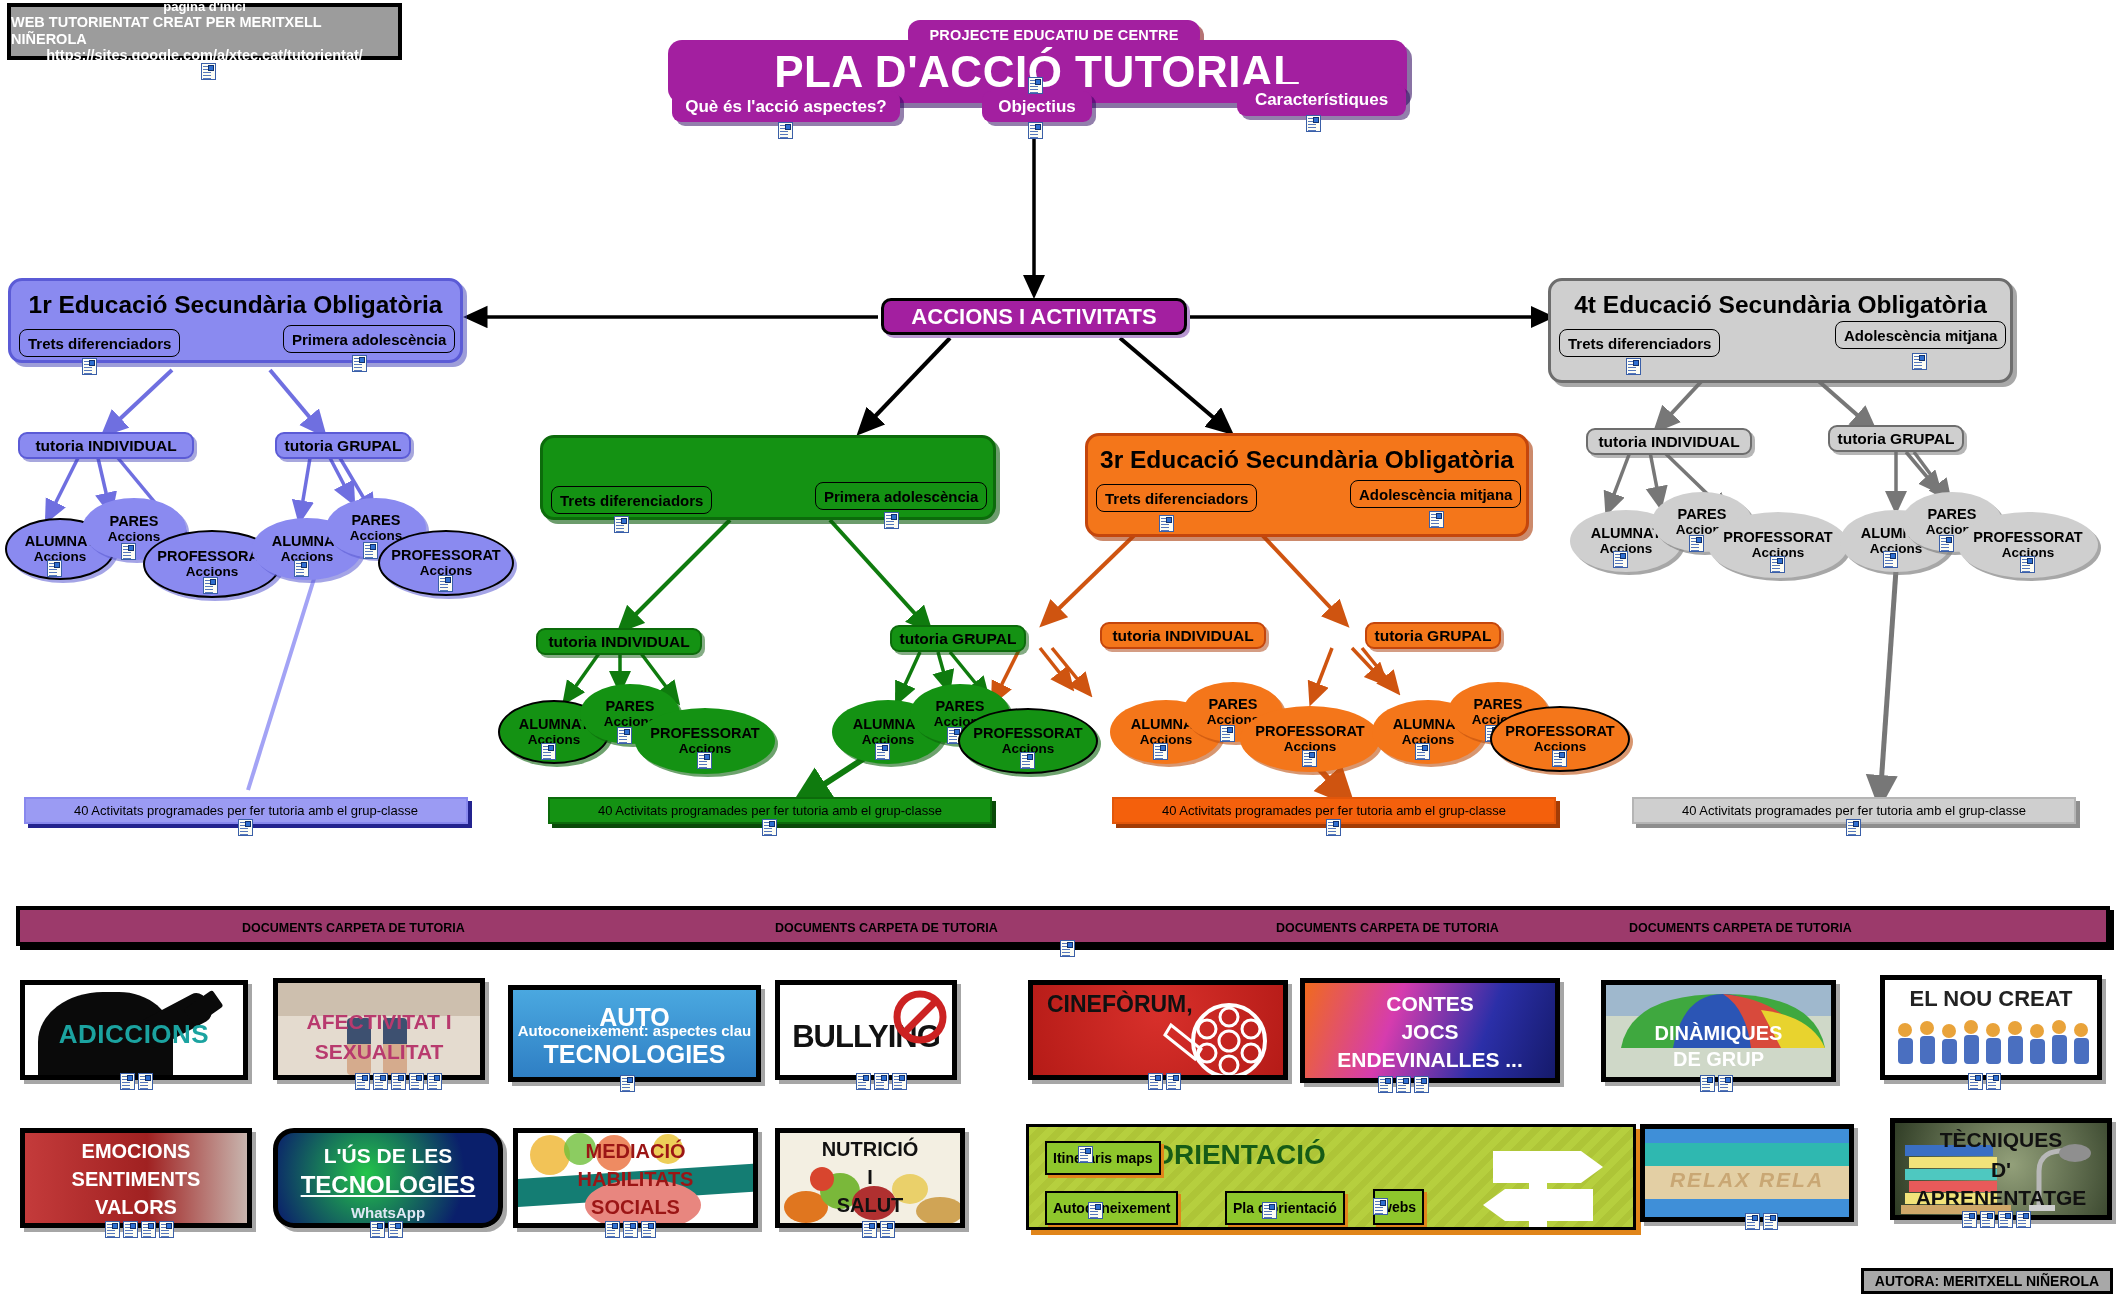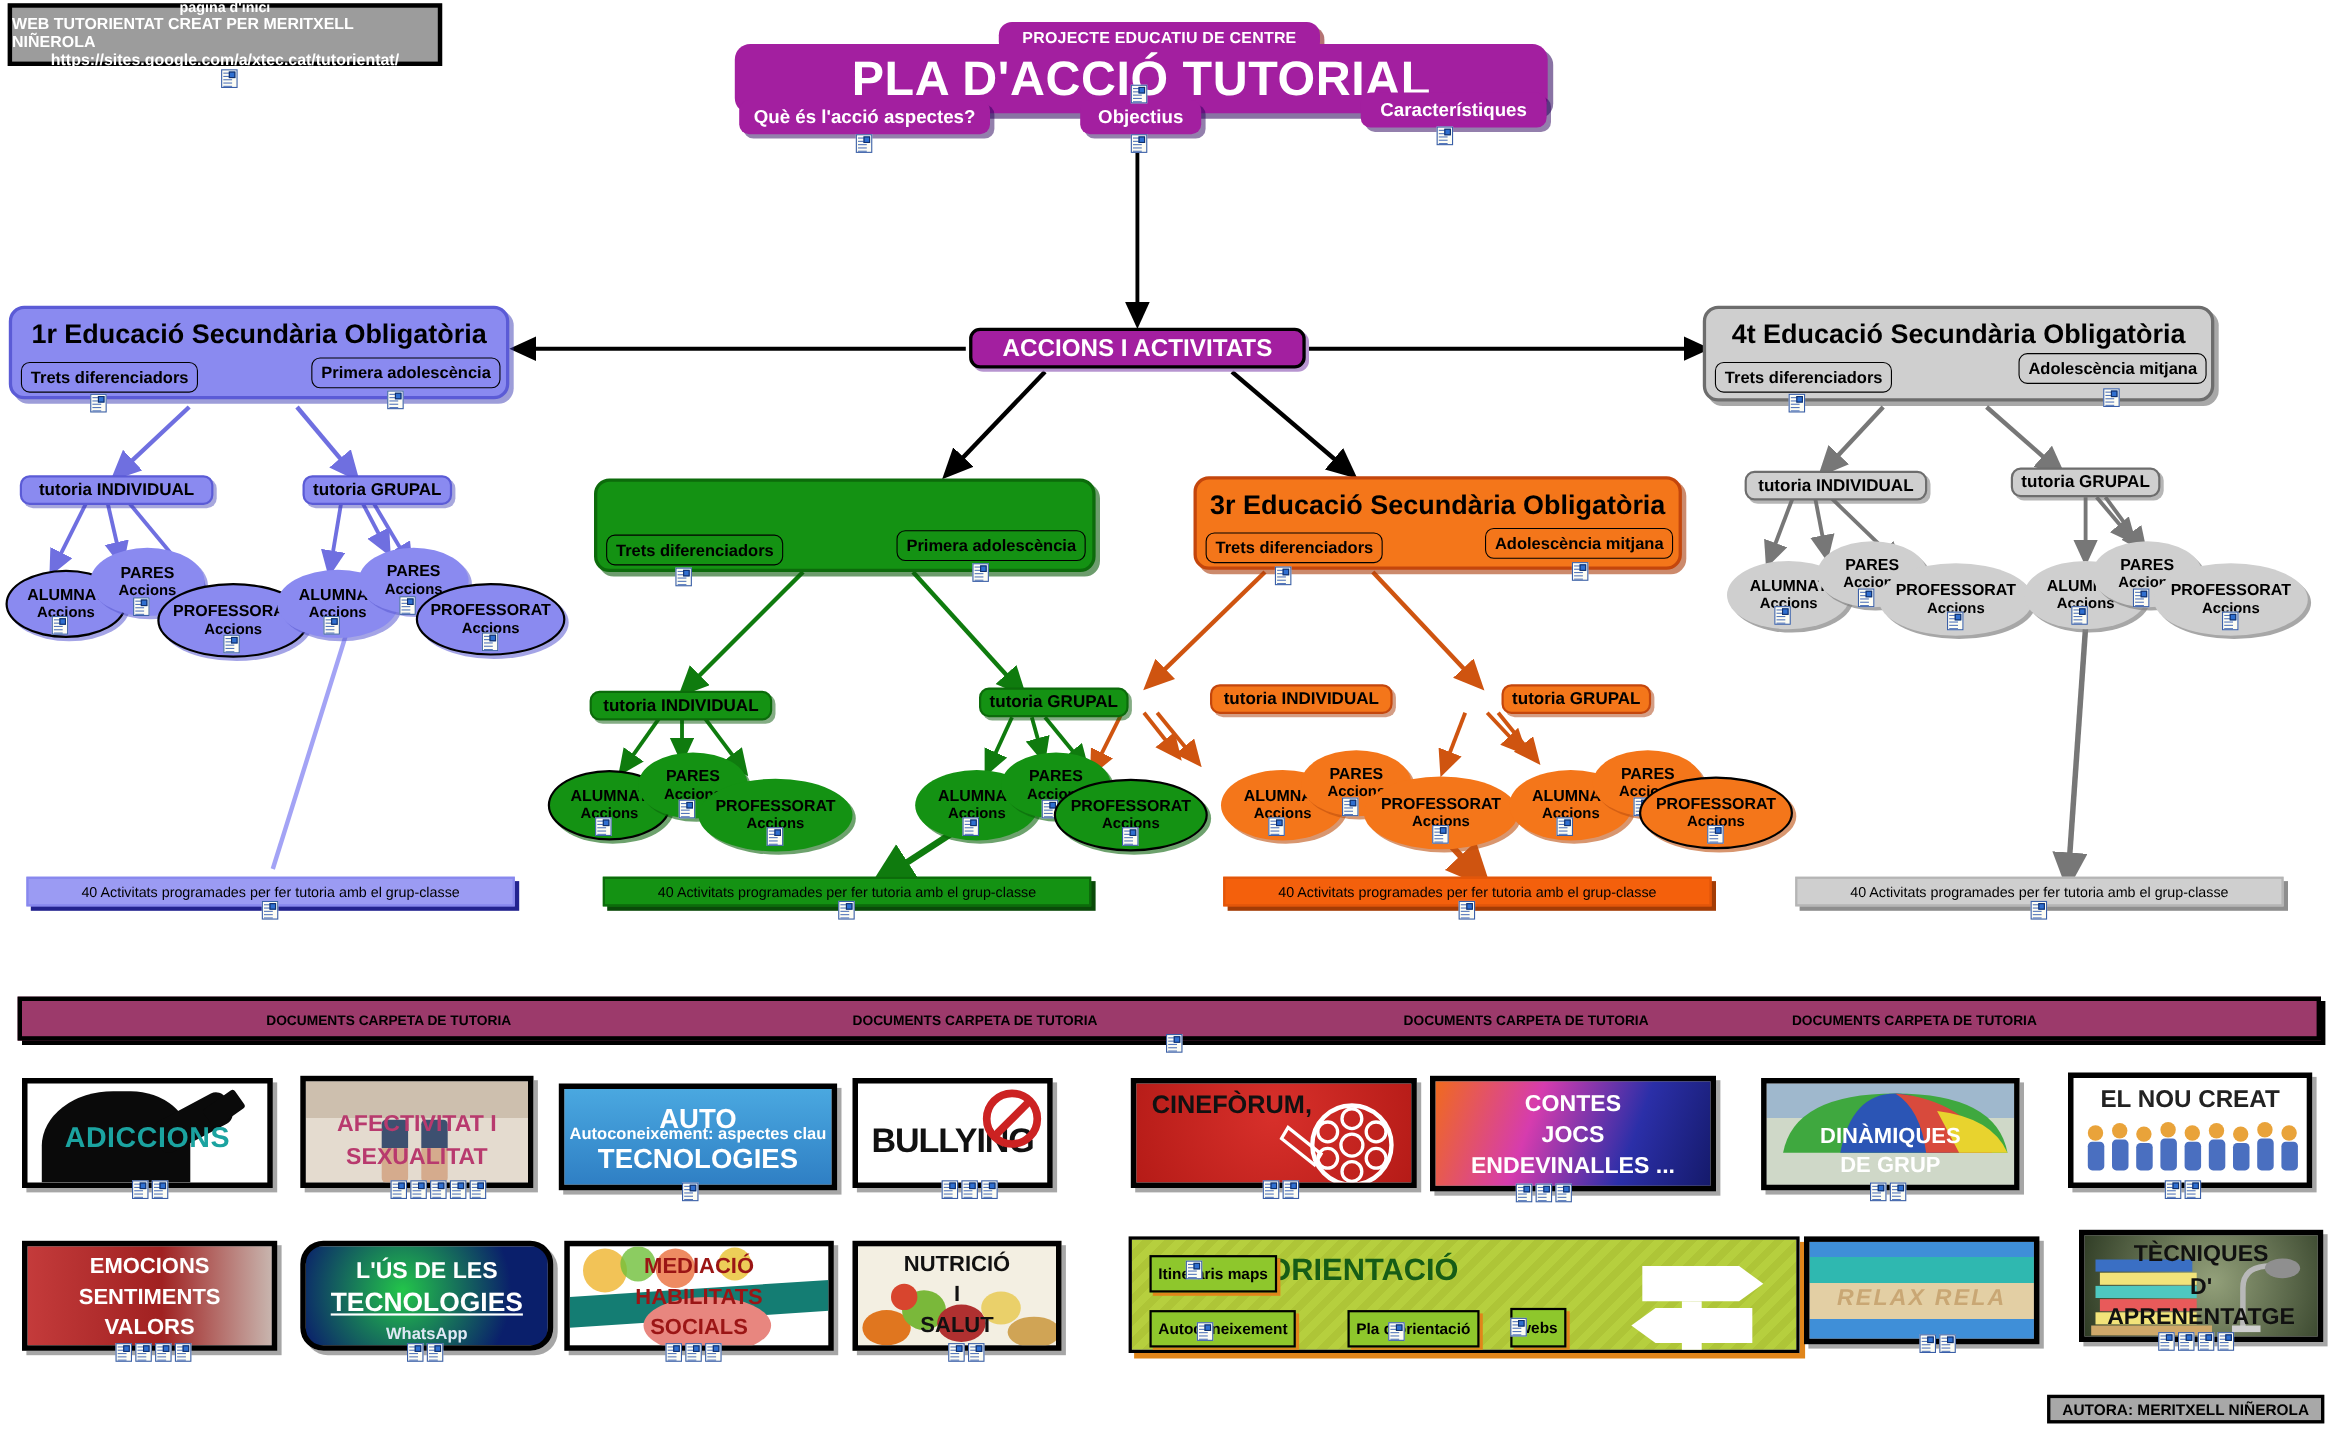--- a/index.html
+++ b/index.html
@@ -372,21 +372,21 @@
 
 <div class="abs oval ov-green ov-ring" style="left:958px;top:708px;width:140px;height:66px;">
   <span class="ovname">PROFESSORAT</span>
   <span class="ovsub">Accions</span>
 </div>
 <span class="docicon abs" style="left:1020px;top:752px;"></span>
 
 <div class="abs act40 act-green" style="left:548px;top:797px;width:444px;">40 Activitats programades per fer tutoria amb el grup-classe</div>
 <span class="docicon abs" style="left:762px;top:819px;"></span>
 
-<div class="abs hdrbox c-orange yb-orange yearbox" style="left:1085px;top:433px;width:444px;height:85px;border-color:#c4460c;">
+<div class="abs hdrbox c-orange yb-orange yearbox" style="left:1085px;top:433px;width:444px;height:104px;border-color:#c4460c;">
   <span class="yeartitle">3r Educació Secundària Obligatòria</span>
   <span class="subpill c-orange" style="left:8px;top:48px;">Trets diferenciadors</span>
   <span class="subpill c-orange" style="left:262px;top:44px;">Adolescència mitjana</span>
 </div>
 <span class="docicon abs" style="left:1159px;top:515px;"></span>
 <span class="docicon abs" style="left:1429px;top:511px;"></span>
 
 <div class="abs tutlabel tut-orange" style="left:1100px;top:622px;width:166px;height:27px;color:#000;">tutoria INDIVIDUAL</div>
 <div class="abs tutlabel tut-orange" style="left:1365px;top:622px;width:136px;height:27px;color:#000;">tutoria  GRUPAL</div>
 
@@ -422,21 +422,21 @@
 
 <div class="abs oval ov-orange ov-ring" style="left:1490px;top:706px;width:140px;height:66px;">
   <span class="ovname">PROFESSORAT</span>
   <span class="ovsub">Accions</span>
 </div>
 <span class="docicon abs" style="left:1552px;top:750px;"></span>
 
 <div class="abs act40 act-orange" style="left:1112px;top:797px;width:444px;">40 Activitats programades per fer tutoria amb el grup-classe</div>
 <span class="docicon abs" style="left:1326px;top:819px;"></span>
 
-<div class="abs hdrbox c-grey yb-grey yearbox" style="left:1548px;top:278px;width:465px;height:87px;border-color:#6d6d6d;">
+<div class="abs hdrbox c-grey yb-grey yearbox" style="left:1548px;top:278px;width:465px;height:105px;border-color:#6d6d6d;">
   <span class="yeartitle">4t Educació Secundària Obligatòria</span>
   <span class="subpill c-grey" style="left:8px;top:48px;">Trets diferenciadors</span>
   <span class="subpill c-grey" style="left:284px;top:40px;">Adolescència mitjana</span>
 </div>
 <span class="docicon abs" style="left:1626px;top:358px;"></span>
 <span class="docicon abs" style="left:1912px;top:353px;"></span>
 
 <div class="abs tutlabel tut-grey" style="left:1586px;top:428px;width:166px;height:27px;">tutoria INDIVIDUAL</div>
 <div class="abs tutlabel tut-grey" style="left:1828px;top:425px;width:136px;height:27px;">tutoria  GRUPAL</div>
 

